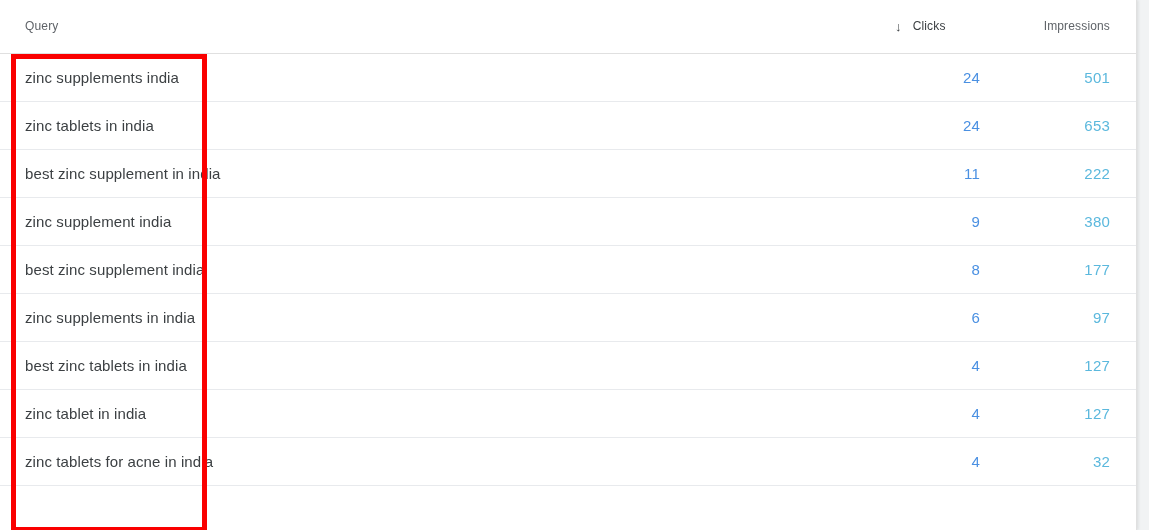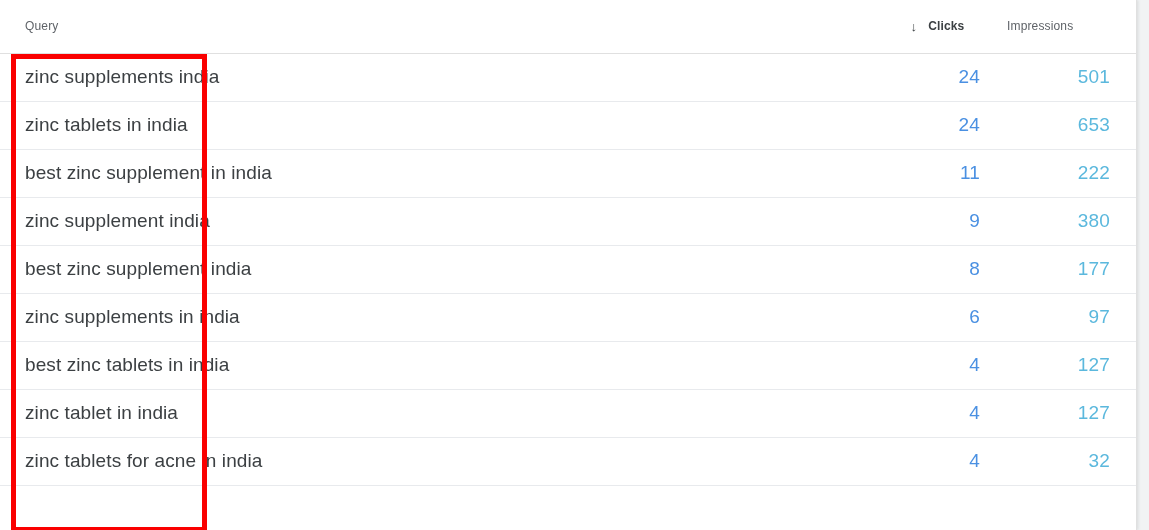--- a/index.html
+++ b/index.html
@@ -51,46 +51,46 @@
     border-bottom: 1px solid #e0e0e0;
     vertical-align: middle;
     background: #fff;
   }
   th.h-query {
     text-align: left;
     padding-left: 25px;
     letter-spacing: .15px;
   }
   th.h-clicks {
-    text-align: center;
+    text-align: left;
     padding-right: 27px;
     color: #3c4043;
-    font-weight: 700;
+    font-weight: 400;
     letter-spacing: .15px;
   }
   th.h-impr {
-    text-align: left;
+    text-align: right;
     padding-right: 27px;
     letter-spacing: .15px;
   }
   .sort-arrow {
     display: inline-block;
     color: #3c4043;
     font-size: 13px;
     line-height: 1;
     margin-right: 11px;
     position: relative;
     top: 1px;
   }
 
   
   tbody tr { height: 48px; }
   tbody td {
     padding: 0;
-    font-size: 19px;
+    font-size: 15px;
     border-bottom: 1px solid #e8eaed;
     vertical-align: middle;
     background: #fff;
   }
   td.d-query {
     text-align: left;
     padding-left: 25px;
     color: #3c4043;
     letter-spacing: .1px;
     white-space: nowrap;

